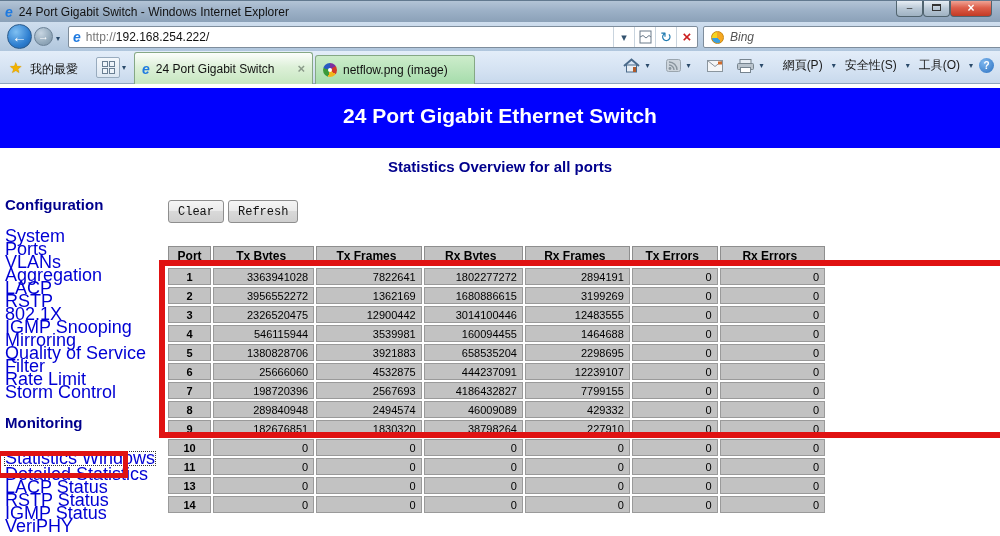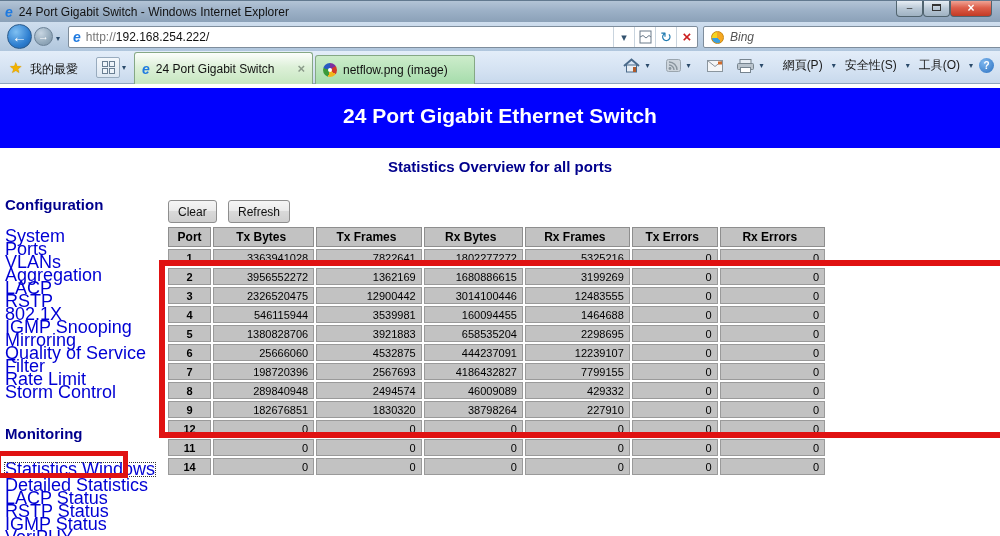--- a/index.html
+++ b/index.html
@@ -119,36 +119,36 @@
     position:absolute; left:0; top:3px; width:1000px; height:60px; background:#0101fe;
     color:#fff; font-weight:bold; font-size:21px; text-align:center; line-height:56px;
   }
   .page-heading {
     position:absolute; left:0; top:73px; width:1000px; text-align:center;
     color:#00008c; font-weight:bold; font-size:15px;
   }
 
   .sidebar { position:absolute; left:5px; top:111px; width:158px; }
   .side-title { color:#00008c; font-weight:bold; font-size:15px; }
-  .side-title.monitoring { margin-top:11px; }
+  .side-title.monitoring { margin-top:0; }
   .side-list { list-style:none; margin:17px 0 0 0; }
   .side-list li { font-size:18px; line-height:13px; color:#0000d4; cursor:pointer; white-space:nowrap; }
   .side-gap { height:15px; }
   .side-list li.focused { outline:1px dotted #333; display:inline-block; }
 
   .btn {
     position:absolute; top:115px; height:23px; padding:0 9px;
     background:linear-gradient(180deg,#f5f5f5 0%,#ebebeb 45%,#d9d9d9 50%,#cfcfcf 100%);
     border:1px solid #8e8e8e; border-radius:3px; font-size:12px; color:#111;
-    font-family:Liberation Sans, sans-serif;
+    font-family:Liberation Mono, monospace;
   }
   .btn-clear { left:168px; }
   .btn-refresh { left:228px; }
 
-  table.stats { position:absolute; left:166px; top:140px; border-collapse:separate; border-spacing:2px; table-layout:fixed; }
+  table.stats { position:absolute; left:166px; top:159px; border-collapse:separate; border-spacing:2px; table-layout:fixed; }
   table.stats th {
     background:#c2c2c2; border:1px solid #8e8e8e; height:20px;
     font-size:12px; font-weight:bold; text-align:center; padding-right:5px; color:#000;
   }
   table.stats th.port-col { text-align:center; padding-right:0; }
   table.stats td {
     background:#c2c2c2; border:1px solid #9a9a9a; height:17px;
     font-size:11px; text-align:right; padding-right:5px; color:#000;
   }
   table.stats td.port-cell { text-align:center; font-weight:bold; padding-right:0; }
@@ -315,21 +315,21 @@
           <th>Tx Errors</th>
           <th>Rx Errors</th>
         </tr>
       </thead>
     <tbody id="stats-body">
         <tr>
           <td class="port-cell">1</td>
           <td>3363941028</td>
           <td>7822641</td>
           <td>1802277272</td>
-          <td>5325216</td>
+          <td>2894191</td>
           <td>0</td>
           <td>0</td>
         </tr>
         <tr>
           <td class="port-cell">2</td>
           <td>3956552272</td>
           <td>1362169</td>
           <td>1680886615</td>
           <td>3199269</td>
           <td>0</td>
@@ -392,30 +392,39 @@
         <tr>
           <td class="port-cell">9</td>
           <td>182676851</td>
           <td>1830320</td>
           <td>38798264</td>
           <td>227910</td>
           <td>0</td>
           <td>0</td>
         </tr>
         <tr>
-          <td class="port-cell">12</td>
+          <td class="port-cell">10</td>
           <td>0</td>
           <td>0</td>
           <td>0</td>
           <td>0</td>
           <td>0</td>
           <td>0</td>
         </tr>
         <tr>
           <td class="port-cell">11</td>
+          <td>0</td>
+          <td>0</td>
+          <td>0</td>
+          <td>0</td>
+          <td>0</td>
+          <td>0</td>
+        </tr>
+        <tr>
+          <td class="port-cell">13</td>
           <td>0</td>
           <td>0</td>
           <td>0</td>
           <td>0</td>
           <td>0</td>
           <td>0</td>
         </tr>
         <tr>
           <td class="port-cell">14</td>
           <td>0</td>

